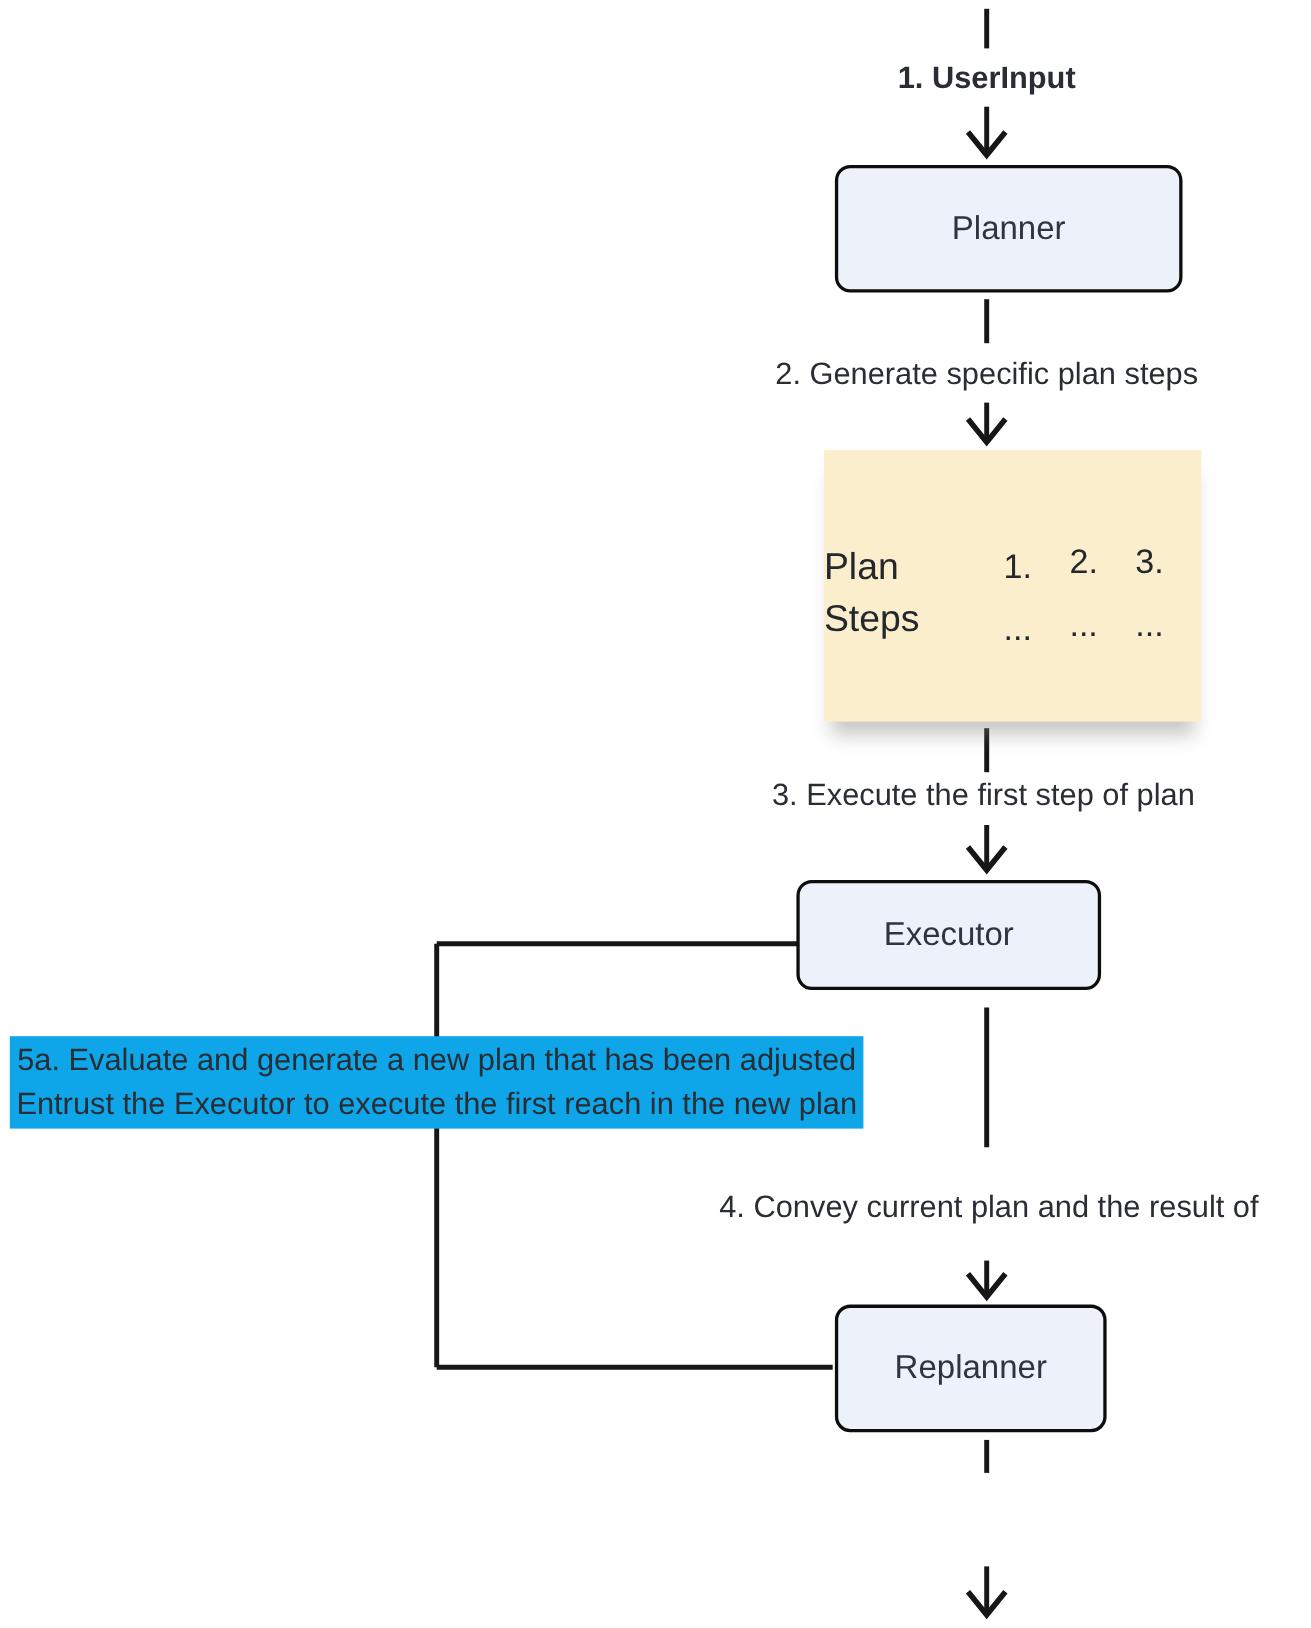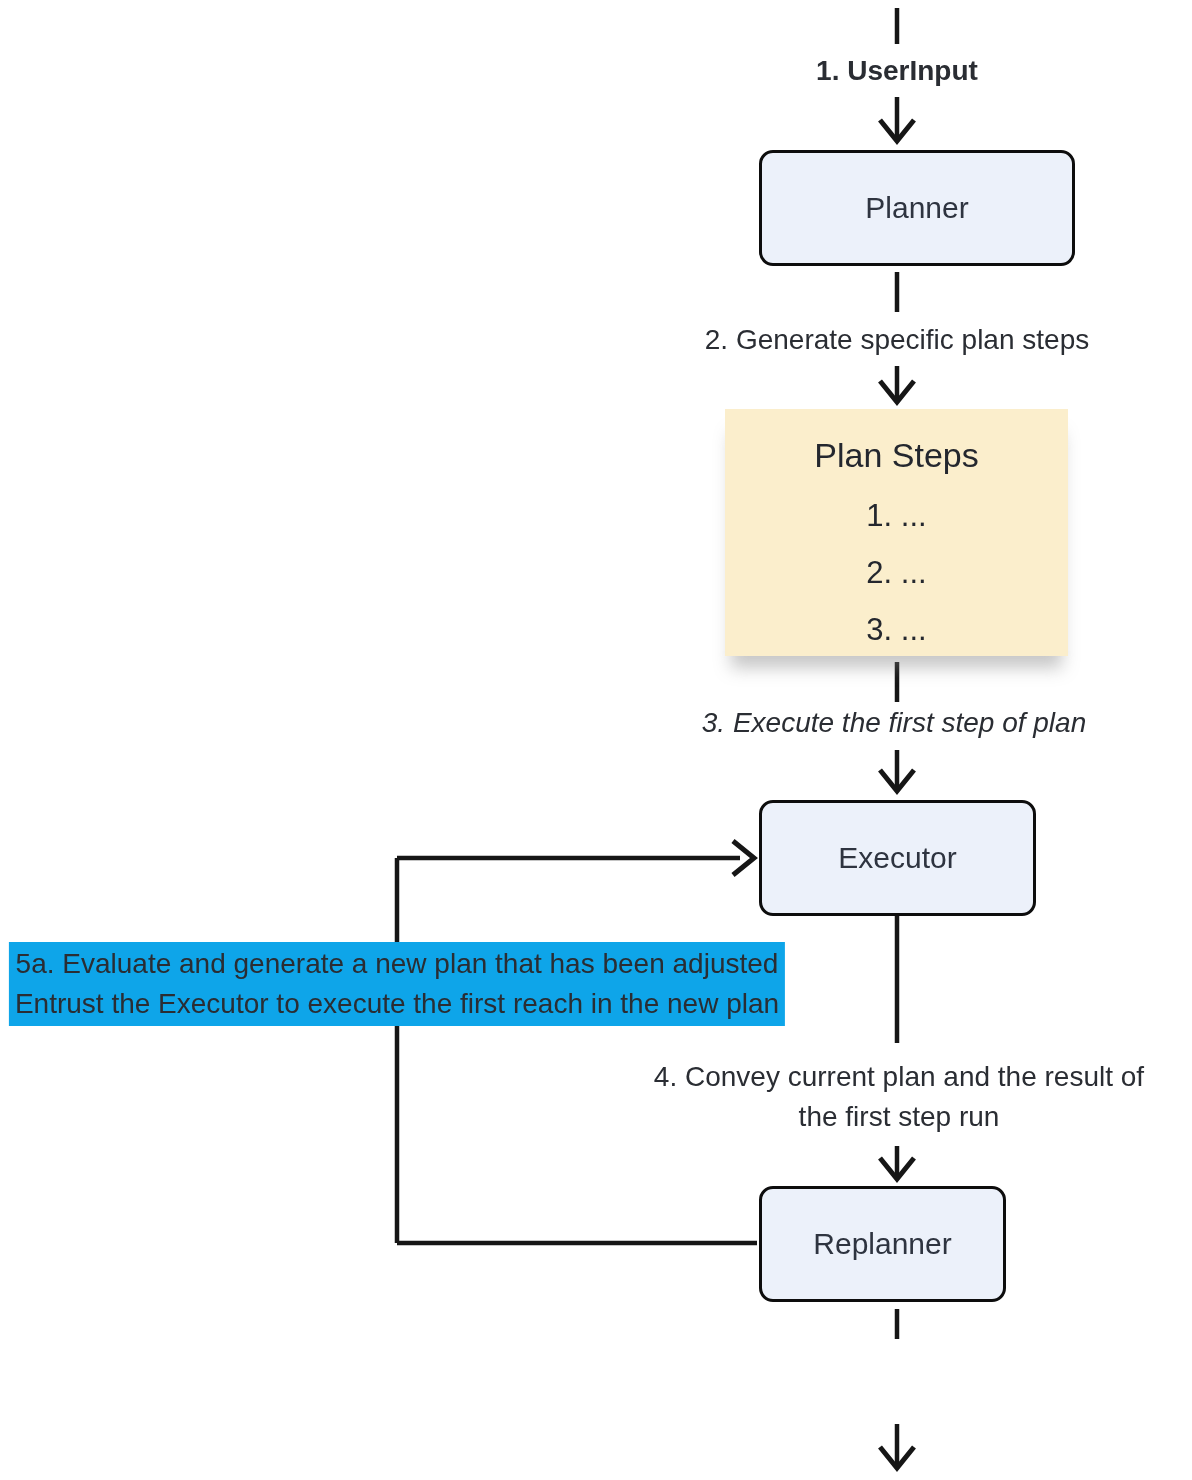--- a/index.html
+++ b/index.html
@@ -36,35 +36,35 @@
     display: flex;
     align-items: center;
     justify-content: center;
     background: #ECF1FA;
     border: 3.5px solid #0d0d0d;
     border-radius: 14px;
     font-size: 30px;
     color: #2e3440;
   }
   .node-planner   { left: 759px; top: 150px;  width: 316px; height: 116px; }
-  .node-executor  { left: 759px; top: 800px;  width: 277px; height: 116px; }
+  .node-executor  { left: 724px; top: 800px;  width: 277px; height: 100px; }
   .node-replanner { left: 759px; top: 1186px; width: 247px; height: 116px; }
 
   .note {
     position: absolute;
-    left: 725px; top: 409px;
+    left: 749px; top: 409px;
     width: 343px; height: 247px;
     box-sizing: border-box;
     background: #FBEECC;
     border: none;
     box-shadow: 0 18px 16px -6px rgba(130,130,130,0.45);
     display: flex;
-    flex-direction: column;
+    flex-direction: row;
     align-items: center;
-    padding-top: 22px;
+    padding-top: 12px;
     color: #24272e;
   }
   .note-title {
     font-size: 34px;
     line-height: 48px;
   }
   .note-item {
     font-size: 31px;
     line-height: 57px;
   }
@@ -76,21 +76,21 @@
     font-size: 28px;
     line-height: 40px;
     color: #2a2d33;
     text-align: center;
     white-space: nowrap;
   }
   .edge-label span { display: block; }
 
   .lbl-1  { left: 897px; top: 71px; font-weight: bold;  }
   .lbl-2  { left: 897px; top: 340px; }
-  .lbl-3  { left: 894px; top: 723px; font-style: italic; }
+  .lbl-3  { left: 894px; top: 723px; }
   .lbl-4  { left: 899px; top: 1097px; }
   .lbl-5a { left: 397px; top: 984px; background: #0ea5e9; padding: 2px 6px; }
   .lbl-5b { left: 891px; top: 1381px; }
 </style>
 </head>
 <body>
 
 <div class="canvas">
 
   <svg class="overlay" viewBox="0 0 1192 1480" xmlns="http://www.w3.org/2000/svg">
@@ -132,21 +132,20 @@
 
   <div class="edge-label lbl-3">3. Execute the first step of plan</div>
 
   <div class="edge-label lbl-5a">
     <span>5a. Evaluate and generate a new plan that has been adjusted</span>
     <span>Entrust the Executor to execute the first reach in the new plan</span>
   </div>
 
   <div class="edge-label lbl-4">
     <span>4. Convey current plan and the result of</span>
-    <span>the first step run</span>
   </div>
 
 
   <div class="node node-planner">
     <span>Planner</span>
   </div>
 
   <div class="note">
     <div class="note-title">Plan Steps</div>
     <div class="note-item first">1. ...</div>

